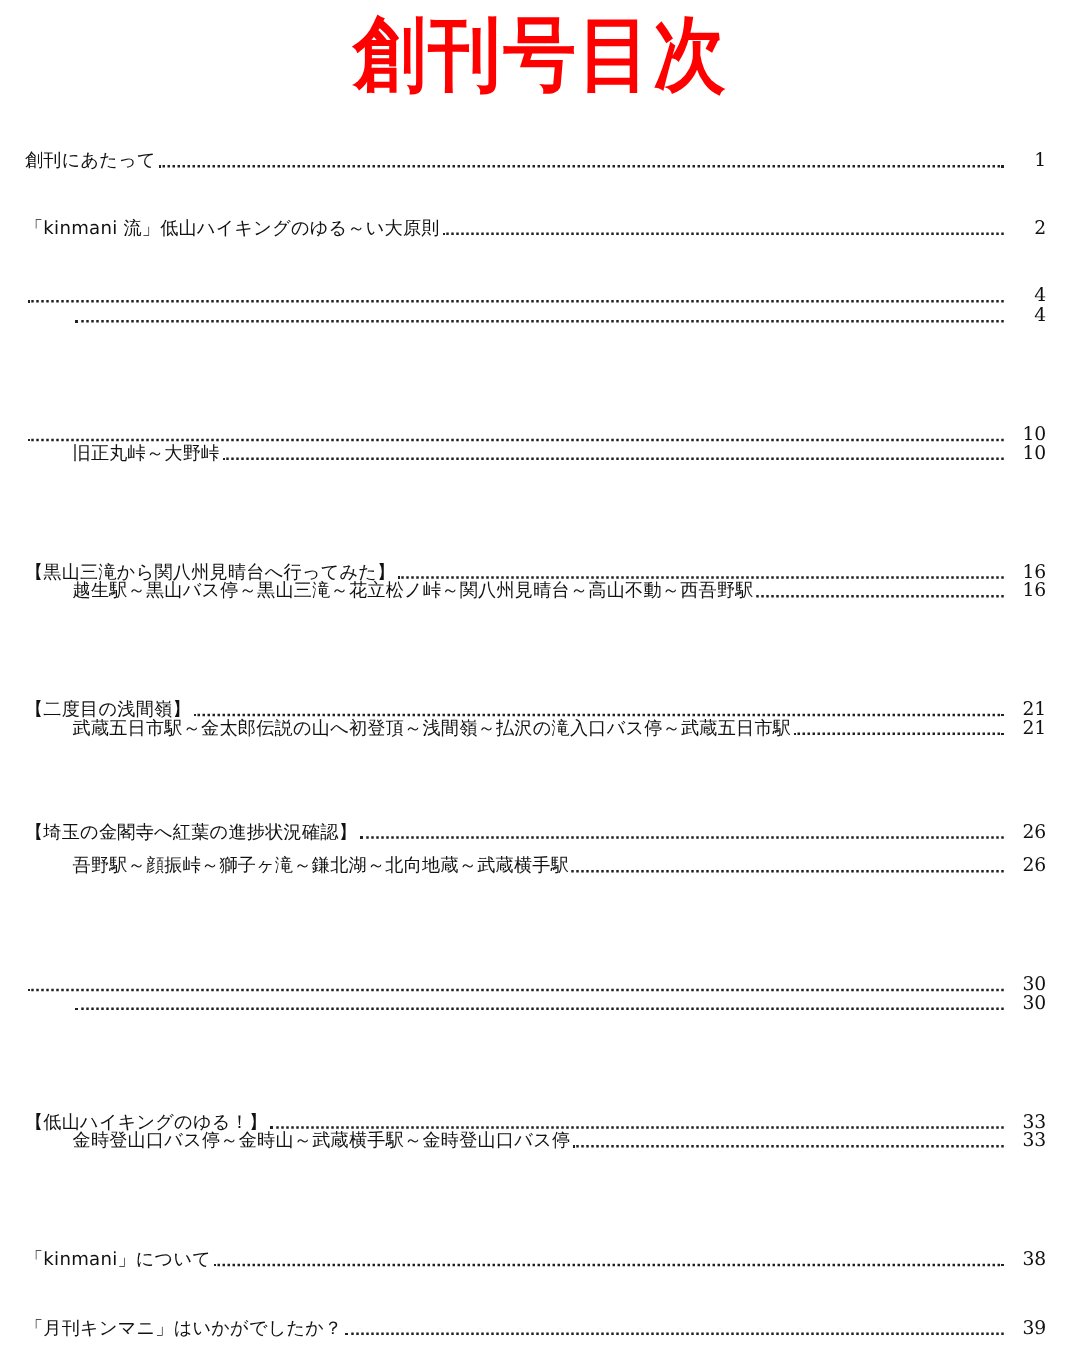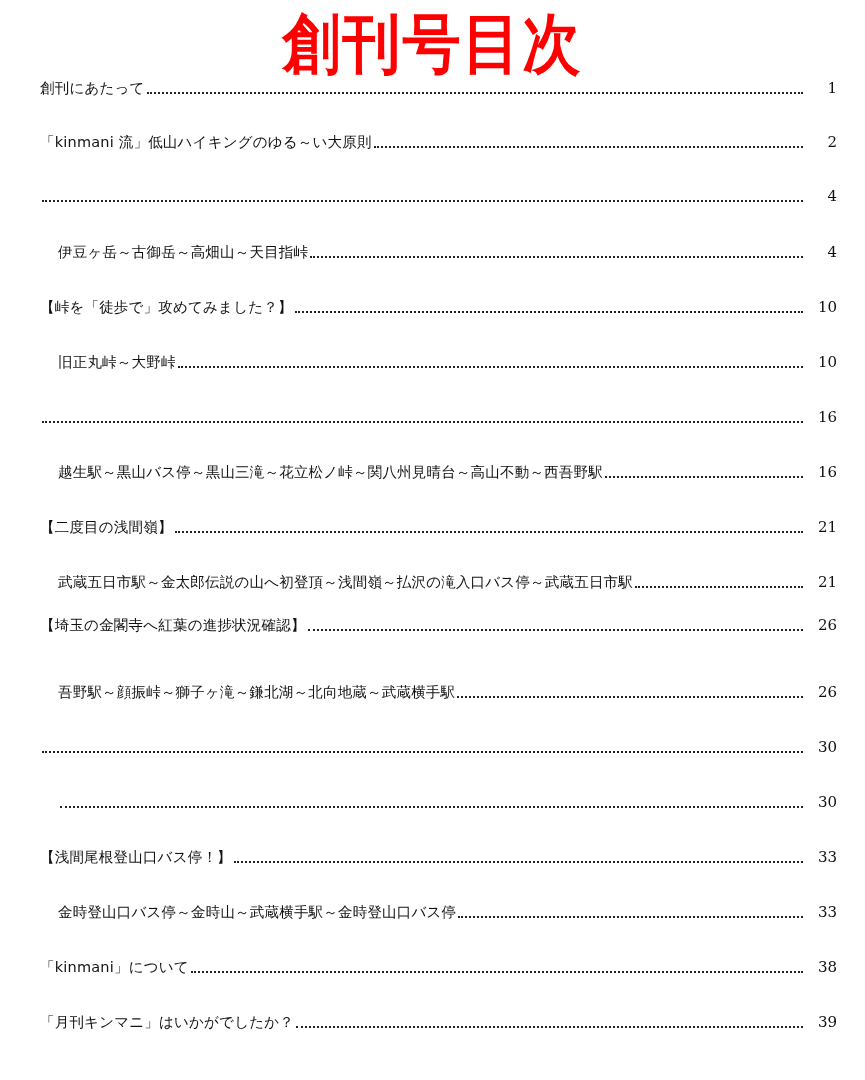--- a/index.html
+++ b/index.html
@@ -40,21 +40,21 @@
     position: absolute;
     left: 0;
     width: 865px;
     height: 24px;
     display: flex;
     align-items: baseline;
     font-size: 14.5px;
     line-height: 24px;
     white-space: nowrap;
   }
-  .toc-row.level-1 { padding-left: 40px; box-sizing: border-box; }
+  .toc-row.level-1 { padding-left: 20px; box-sizing: border-box; margin-top: 40px; }
   .toc-row.level-2 { padding-left: 58px; box-sizing: border-box; }
   .toc-label {
     flex: 0 0 auto;
     letter-spacing: 0.2px;
   }
   .toc-leader {
     flex: 1 1 auto;
     margin: 0 4px 0 2px;
     border-bottom: 2px dotted #222;
     height: 0;
@@ -86,35 +86,34 @@
     <div class="toc-row level-1" style="top:130px">
       <span class="toc-label">「kinmani 流」低山ハイキングのゆる～い大原則</span>
       <span class="toc-leader"></span>
       <span class="toc-page">2</span>
     </div>
     <div class="toc-row level-1" style="top:184px">
       <span class="toc-leader"></span>
       <span class="toc-page">4</span>
     </div>
     <div class="toc-row level-2" style="top:240px">
-      <span class="toc-label">伊豆ヶ岳～古御岳～高畑山～天目指峠</span>
       <span class="toc-leader"></span>
       <span class="toc-page">4</span>
     </div>
     <div class="toc-row level-1" style="top:295px">
-      <span class="toc-label">【峠を「徒歩で」攻めてみました？】</span>
       <span class="toc-leader"></span>
       <span class="toc-page">10</span>
     </div>
     <div class="toc-row level-2" style="top:350px">
       <span class="toc-label">旧正丸峠～大野峠</span>
       <span class="toc-leader"></span>
       <span class="toc-page">10</span>
     </div>
     <div class="toc-row level-1" style="top:405px">
+      <span class="toc-label">【黒山三滝から関八州見晴台へ行ってみた】</span>
       <span class="toc-leader"></span>
       <span class="toc-page">16</span>
     </div>
     <div class="toc-row level-2" style="top:460px">
       <span class="toc-label">越生駅～黒山バス停～黒山三滝～花立松ノ峠～関八州見晴台～高山不動～西吾野駅</span>
       <span class="toc-leader"></span>
       <span class="toc-page">16</span>
     </div>
     <div class="toc-row level-1" style="top:515px">
       <span class="toc-label">【二度目の浅間嶺】</span>
@@ -138,21 +137,21 @@
     </div>
     <div class="toc-row level-1" style="top:735px">
       <span class="toc-leader"></span>
       <span class="toc-page">30</span>
     </div>
     <div class="toc-row level-2" style="top:790px">
       <span class="toc-leader"></span>
       <span class="toc-page">30</span>
     </div>
     <div class="toc-row level-1" style="top:845px">
-      <span class="toc-label">【浅間尾根登山口バス停！】</span>
+      <span class="toc-label">【低山ハイキングのゆる！】</span>
       <span class="toc-leader"></span>
       <span class="toc-page">33</span>
     </div>
     <div class="toc-row level-2" style="top:900px">
       <span class="toc-label">金時登山口バス停～金時山～武蔵横手駅～金時登山口バス停</span>
       <span class="toc-leader"></span>
       <span class="toc-page">33</span>
     </div>
     <div class="toc-row level-1" style="top:955px">
       <span class="toc-label">「kinmani」について</span>

